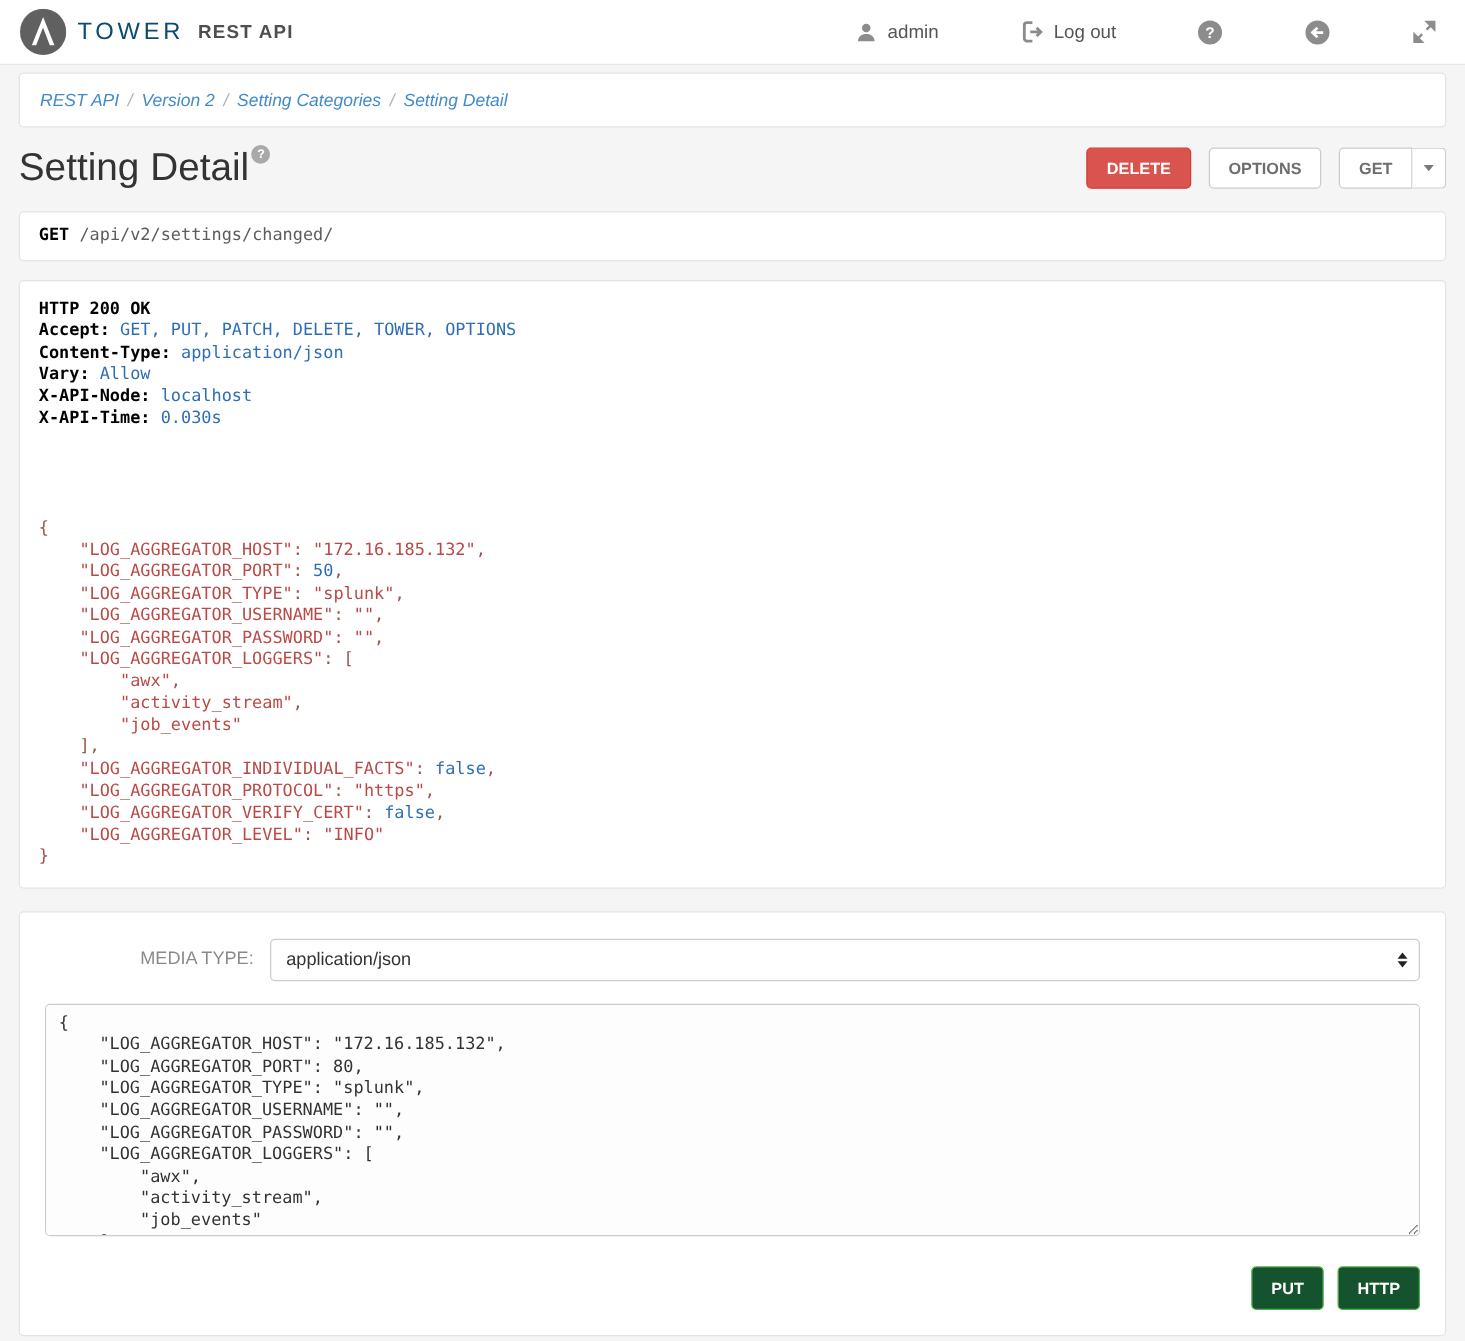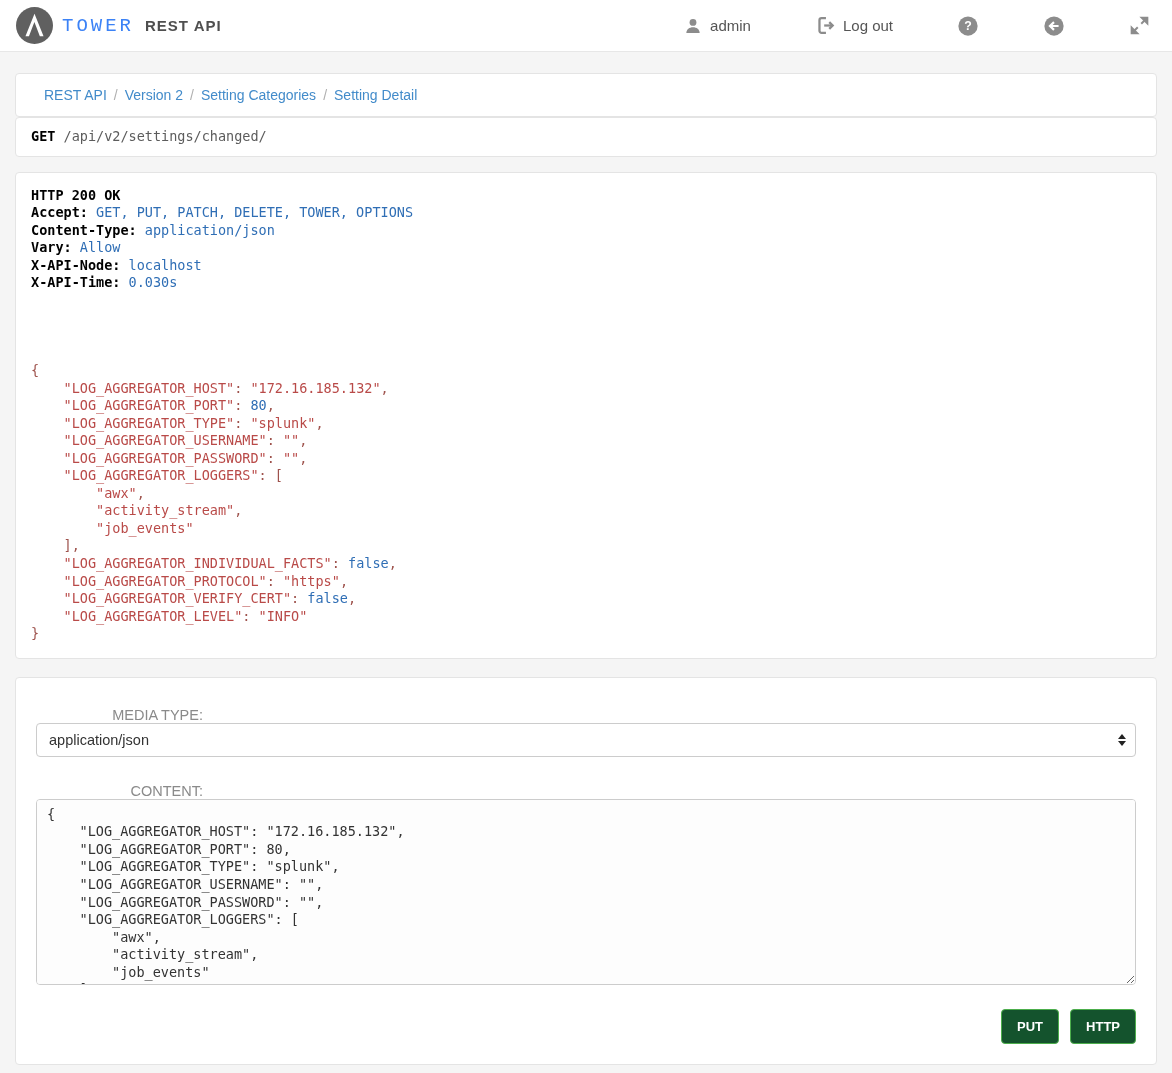--- a/index.html
+++ b/index.html
@@ -11,31 +11,31 @@
     font-size:14px;
   }
   
   .navbar {
     height:52px; background:#ffffff; border-bottom:1px solid #e7e7e7;
     display:flex; align-items:center; justify-content:space-between;
     padding:0 22px 0 16px;
   }
   .brand { display:flex; align-items:center; gap:9px; text-decoration:none; cursor:pointer; }
   .logo-circle { width:37px; height:37px; display:block; }
-  .brand-tower { font-size:19px; color:#3b82f6; letter-spacing:3px; font-weight:400;font-family:Liberation Mono, monospace; }
+  .brand-tower { font-size:19px; color:#0c4a6e; letter-spacing:3px; font-weight:400; }
   .brand-rest { font-size:15px; color:#4f4f4f; letter-spacing:1px; font-weight:700; margin-left:2px; }
   .nav-right { display:flex; align-items:center; gap:64px; }
   .nav-item { display:flex; align-items:center; gap:7px; color:#555; font-size:15px; cursor:pointer; }
   .nav-item svg, .nav-icon svg { display:block; }
   .nav-icon { cursor:pointer; }
   
   .container { padding:0 15px 14px 15px; }
   .panel { background:#fff; border:1px solid #e4e4e4; border-radius:4px; }
   
-  .breadcrumb { margin-top:21px; padding:13px 28px; font-size:14px; }
+  .breadcrumb { margin-top:6px; padding:13px 16px; font-size:14px;font-style:italic; }
   .breadcrumb a { color:#428bca; text-decoration:none; }
   .bc-sep { color:#b0b0b0; padding:0 7px; }
   
   .title-row { display:flex; justify-content:space-between; align-items:center; margin:14px 0 17px 0; }
   h1 { font-size:31px; font-weight:400; color:#333334; }
   .help-sup {
     display:inline-block; width:15px; height:15px; border-radius:50%;
     background:#a9a9a9; color:#fff; font-size:10px; font-weight:700;
     line-height:15px; text-align:center; vertical-align:18px; margin-left:2px; cursor:pointer;
   }
@@ -66,21 +66,21 @@
   .response-panel { padding:14px 15px 15px 15px; margin-bottom:18px; min-height:470px; }
   pre.code { white-space:pre; color:#333; }
   .hdr-name { font-weight:700; color:#000; }
   .hdr-val { color:#2f6eb5; }
   .str { color:#b94a48; }
   .lit { color:#2f6eb5; }
   .pun { color:#9e524c; }
   .pln { color:#444; }
   
   .form-panel { padding:21px 20px 20px 20px; }
-  .form-row { display:flex; margin-bottom:18px;flex-direction:column; }
+  .form-row { display:flex; margin-bottom:18px; }
   .form-row label {
     width:180px; min-width:180px; text-align:right; color:#8a8a8a;
     font-size:14.5px; padding-top:8px; padding-right:13px;
   }
   .control { flex:1; position:relative; }
   select {
     width:100%; height:34px; appearance:none; -webkit-appearance:none;
     border:1px solid #ccc; border-radius:4px; background:#fff; color:#333;
     font-family:"Liberation Sans", sans-serif; font-size:14.5px; padding:5px 28px 5px 12px; cursor:pointer;
   }
@@ -163,39 +163,50 @@
         </svg>
       </span>
     </div>
   </div>
 </header>
 
 <div class="container">
 
   <nav class="panel breadcrumb"><a href="#">REST API</a><span class="bc-sep">/</span><a href="#">Version 2</a><span class="bc-sep">/</span><a href="#">Setting Categories</a><span class="bc-sep">/</span><a href="#">Setting Detail</a></nav>
 
+  <div class="title-row">
+    <h1><span>Setting Detail</span><sup class="help-sup">?</sup></h1>
+    <div class="toolbar">
+      <button class="btn btn-danger">DELETE</button>
+      <button class="btn">OPTIONS</button>
+      <div class="btn-group">
+        <button class="btn">GET</button>
+        <button class="btn caret-btn"><span class="caret"></span></button>
+      </div>
+    </div>
+  </div>
 
   <div class="panel request-line mono">
     <b>GET</b> <span class="req-path">/api/v2/settings/changed/</span>
   </div>
 
   <div class="panel response-panel">
     <pre class="code"><span class="hdr-name">HTTP 200 OK</span>
 <span class="hdr-name">Accept:</span><span class="hdr-val"> GET, PUT, PATCH, DELETE, TOWER, OPTIONS</span>
 <span class="hdr-name">Content-Type:</span><span class="hdr-val"> application/json</span>
 <span class="hdr-name">Vary:</span><span class="hdr-val"> Allow</span>
 <span class="hdr-name">X-API-Node:</span><span class="hdr-val"> localhost</span>
 <span class="hdr-name">X-API-Time:</span><span class="hdr-val"> 0.030s</span>
 
 
 
 
 <span class="pun">{</span>
 <span class="pln">    </span><span class="str">"LOG_AGGREGATOR_HOST"</span><span class="pun">: </span><span class="str">"172.16.185.132"</span><span class="pun">,</span>
-<span class="pln">    </span><span class="str">"LOG_AGGREGATOR_PORT"</span><span class="pun">: </span><span class="lit">80</span><span class="pun">,</span>
+<span class="pln">    </span><span class="str">"LOG_AGGREGATOR_PORT"</span><span class="pun">: </span><span class="lit">50</span><span class="pun">,</span>
 <span class="pln">    </span><span class="str">"LOG_AGGREGATOR_TYPE"</span><span class="pun">: </span><span class="str">"splunk"</span><span class="pun">,</span>
 <span class="pln">    </span><span class="str">"LOG_AGGREGATOR_USERNAME"</span><span class="pun">: </span><span class="str">""</span><span class="pun">,</span>
 <span class="pln">    </span><span class="str">"LOG_AGGREGATOR_PASSWORD"</span><span class="pun">: </span><span class="str">""</span><span class="pun">,</span>
 <span class="pln">    </span><span class="str">"LOG_AGGREGATOR_LOGGERS"</span><span class="pun">: [</span>
 <span class="pln">        </span><span class="str">"awx"</span><span class="pun">,</span>
 <span class="pln">        </span><span class="str">"activity_stream"</span><span class="pun">,</span>
 <span class="pln">        </span><span class="str">"job_events"</span>
 <span class="pln">    </span><span class="pun">],</span>
 <span class="pln">    </span><span class="str">"LOG_AGGREGATOR_INDIVIDUAL_FACTS"</span><span class="pun">: </span><span class="lit">false</span><span class="pun">,</span>
 <span class="pln">    </span><span class="str">"LOG_AGGREGATOR_PROTOCOL"</span><span class="pun">: </span><span class="str">"https"</span><span class="pun">,</span>
@@ -210,21 +221,20 @@
       <label>MEDIA TYPE:</label>
       <div class="control">
         <select><option value="application/json" selected="">application/json</option></select>
         <span class="select-arrows">
           <span class="tri-up"></span>
             <span class="tri-down"></span>
         </span>
       </div>
     </div>
     <div class="form-row">
-      <label>CONTENT:</label>
       <div class="control">
         <textarea class="mono" spellcheck="false" style="">{
     "LOG_AGGREGATOR_HOST": "172.16.185.132",
     "LOG_AGGREGATOR_PORT": 80,
     "LOG_AGGREGATOR_TYPE": "splunk",
     "LOG_AGGREGATOR_USERNAME": "",
     "LOG_AGGREGATOR_PASSWORD": "",
     "LOG_AGGREGATOR_LOGGERS": [
         "awx",
         "activity_stream",

